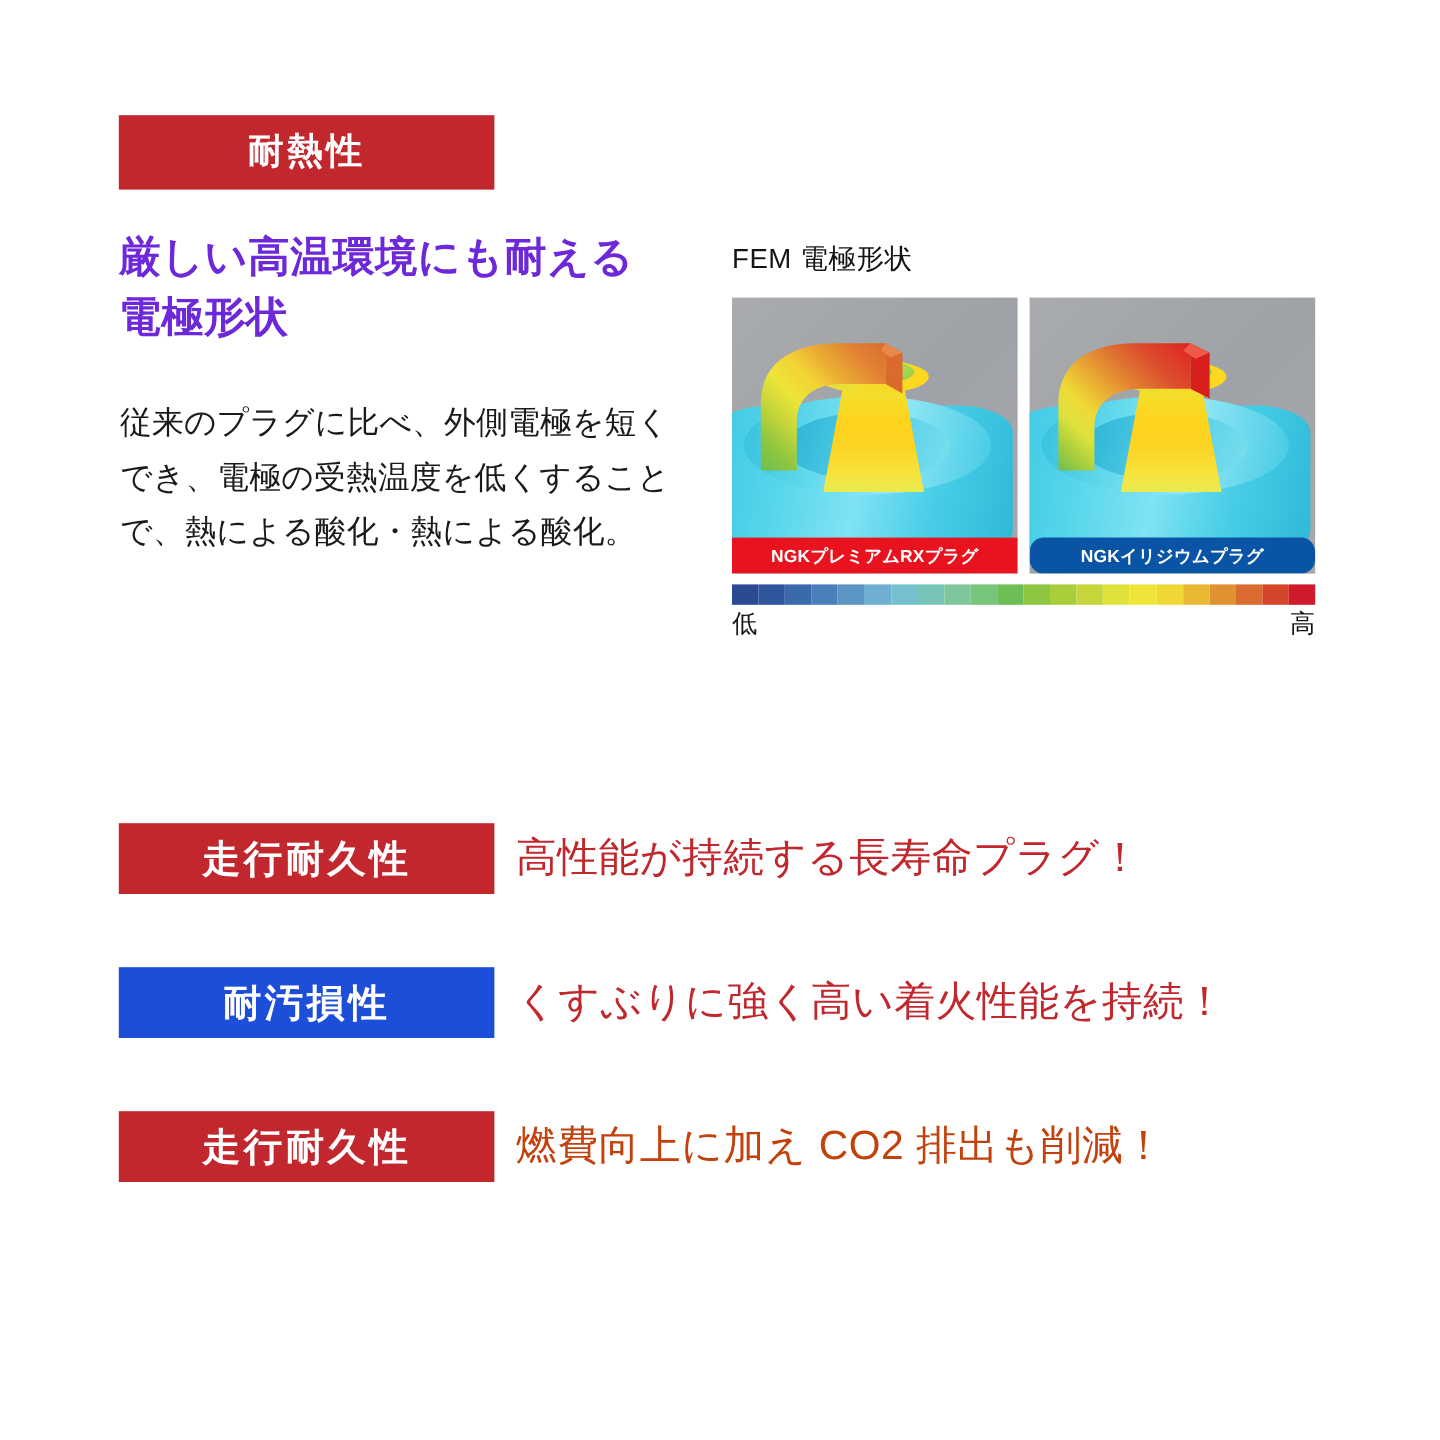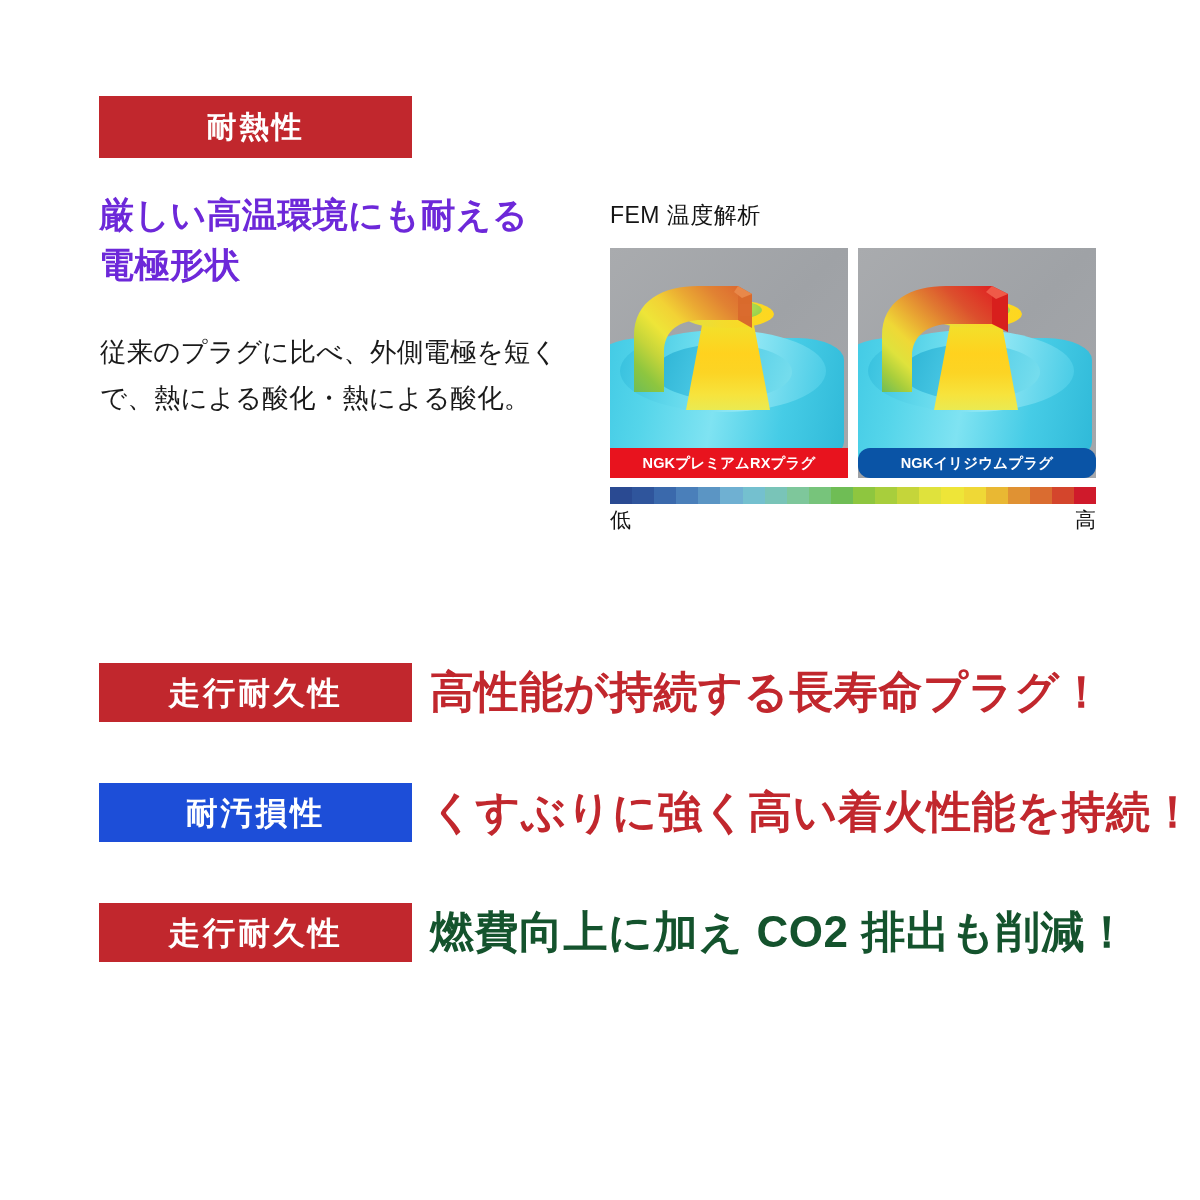--- a/index.html
+++ b/index.html
@@ -147,65 +147,66 @@
 
   #fem-scale-labels {
     width:486px;
     display:flex; justify-content:space-between;
     margin-top:2px;
     font-size:21px;
     color:#141414;
   }
 
   
-  #feature-rows { position:absolute; left:0; top:663px; width:984px; }
+  #feature-rows { position:absolute; left:0; top:686px; width:984px; }
   .feature-row {
     position:relative;
     height:120px;
   }
   .feature-row .badge {
     position:absolute;
     left:99px; top:0;
     width:313px; height:59px;
     font-size:32px;
   }
   .feature-row .feature-text {
     position:absolute;
     left:430px; top:-2px;
     height:62px;
     display:flex; align-items:center;
     color:#c1272d;
-    font-size:44px;
-    font-weight:bold;
+    font-size:34px;
+    font-weight:normal;
     letter-spacing:0.012em;
     white-space:nowrap;
   }
 </style>
 </head>
 <body style="background: rgb(255, 255, 255);">
 
 <div id="heat-section">
 
   <div id="heat-badge" class="badge" style="background: rgb(193, 39, 45);">
     <span>耐熱性</span>
   </div>
 
   <div id="heat-heading" style="color: #6d28d9;">
     <span class="l1">厳しい高温環境にも耐える</span>
     <span class="l2">電極形状</span>
   </div>
 
   <div id="heat-body" style="color: rgb(26, 26, 26);">
     <span>従来のプラグに比べ、外側電極を短く</span>
+    <span>でき、電極の受熱温度を低くすること</span>
     <span>で、熱による酸化・熱による酸化。</span>
   </div>
 
   <div id="fem-block">
 
-    <div id="fem-title">FEM 温度解析</div>
+    <div id="fem-title">FEM 電極形状</div>
 
     <div id="fem-panels">
 
       <div class="fem-panel">
         <div class="plug-base"></div>
         <div class="plug-rim"></div>
         <div class="plug-rim-in"></div>
         <div class="cone"></div>
         <div class="cone-ring"></div>
         <div class="cone-top"></div>
@@ -315,16 +316,16 @@
     <div class="badge" style="background: #1d4ed8;">
       <span>耐汚損性</span>
     </div>
     <div class="feature-text" style="color: rgb(193, 39, 45);">くすぶりに強く高い着火性能を持続！</div>
   </div>
 
   <div class="feature-row">
     <div class="badge" style="background: rgb(193, 39, 45);">
       <span>走行耐久性</span>
     </div>
-    <div class="feature-text" style="color: #14532d;">燃費向上に加え CO2 排出も削減！</div>
+    <div class="feature-text" style="color: #c2410c;">燃費向上に加え CO2 排出も削減！</div>
   </div>
 
 </div>
 
 </body></html>

